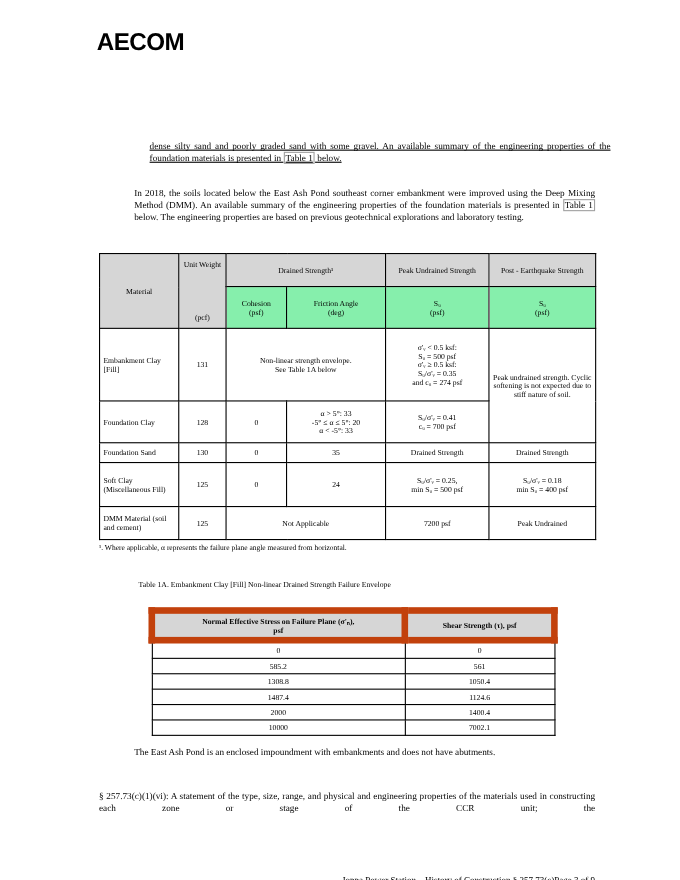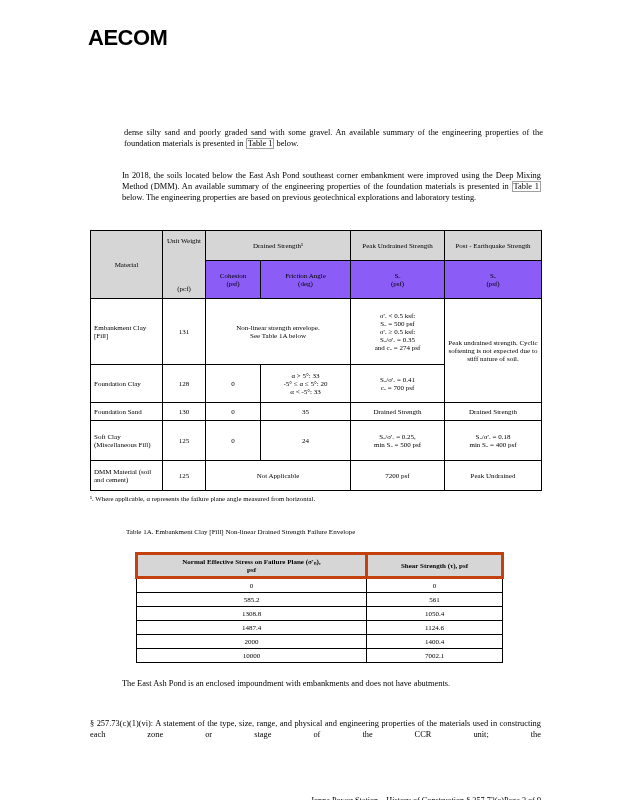--- a/index.html
+++ b/index.html
@@ -1,39 +1,39 @@
 <!DOCTYPE html>
 <html><head>
 <meta charset="utf-8">
 <style>
   html,body{margin:0;padding:0;background:#fff;}
   .page{position:relative;width:618px;height:800px;background:#ffffff;font-family:"Liberation Serif",serif;color:#000;overflow:hidden;}
   .logo{position:absolute;left:88px;top:25px;font-family:"Liberation Sans",sans-serif;font-weight:700;font-size:22px;letter-spacing:-0.5px;color:#000;}
   .para{position:absolute;font-size:8.4px;line-height:11px;text-align:justify;}
-  .p1{left:124px;top:119px;width:419px;}
+  .p1{left:136px;top:119px;width:419px;text-decoration:underline;}
   .p2{left:122px;top:162px;width:419px;}
   .p3{left:122px;top:670px;width:419px;}
   .p4{left:90px;top:710px;width:451px;text-align-last:justify;}
   .xref{border:1px solid #a0a0a0;padding:0 1px;}
   .t1wrap{position:absolute;left:90px;top:230px;width:452px;}
   .t1title{text-align:center;font-size:7px;margin-bottom:2px;}
   table.t1{border-collapse:collapse;table-layout:fixed;width:451px;font-size:7px;}
   .t1 th,.t1 td{border:1px solid #000;padding:1px 2px;text-align:center;vertical-align:middle;overflow:hidden;}
   .t1 thead th{background:#d6d6d6;font-weight:400;}
-  .t1 thead th.sub{background:#8b5cf6;}
+  .t1 thead th.sub{background:#86efac;}
   .t1 td.mat{text-align:left;padding-left:3px;}
   .ml{white-space:pre-line;}
   tr.h1{height:30px;}tr.h2{height:38px;}
   tr.r0{height:66px;}tr.r1{height:38px;}tr.r2{height:18px;}tr.r3{height:40px;}tr.r4{height:30px;}
   .uw{display:flex;flex-direction:column;justify-content:space-between;height:56px;align-items:center;}
   .footnote{margin-top:4px;font-size:6.8px;text-align:left;}
   .t1awrap{position:absolute;left:126px;top:528px;width:380px;}
   .t1atitle{font-size:7px;margin-bottom:16px;}
   table.t1a{border-collapse:collapse;table-layout:fixed;margin-left:9px;width:366px;font-size:7px;}
-  .t1a th{background:#d6d6d6;border:3px solid #c2410c;font-weight:700;padding:2px 4px;text-align:center;vertical-align:middle;}
+  .t1a th{background:#d6d6d6;border:6px solid #c2410c;font-weight:700;padding:2px 4px;text-align:center;vertical-align:middle;}
   .t1a td{border:1px solid #000;text-align:center;height:13px;padding:0 2px;}
   .footer{position:absolute;left:90px;top:796px;width:451px;display:flex;justify-content:flex-end;font-size:8.2px;}
 </style>
 </head>
 <body>
 
 <div class="page">
 
   <div class="logo">AECOM</div>
 

